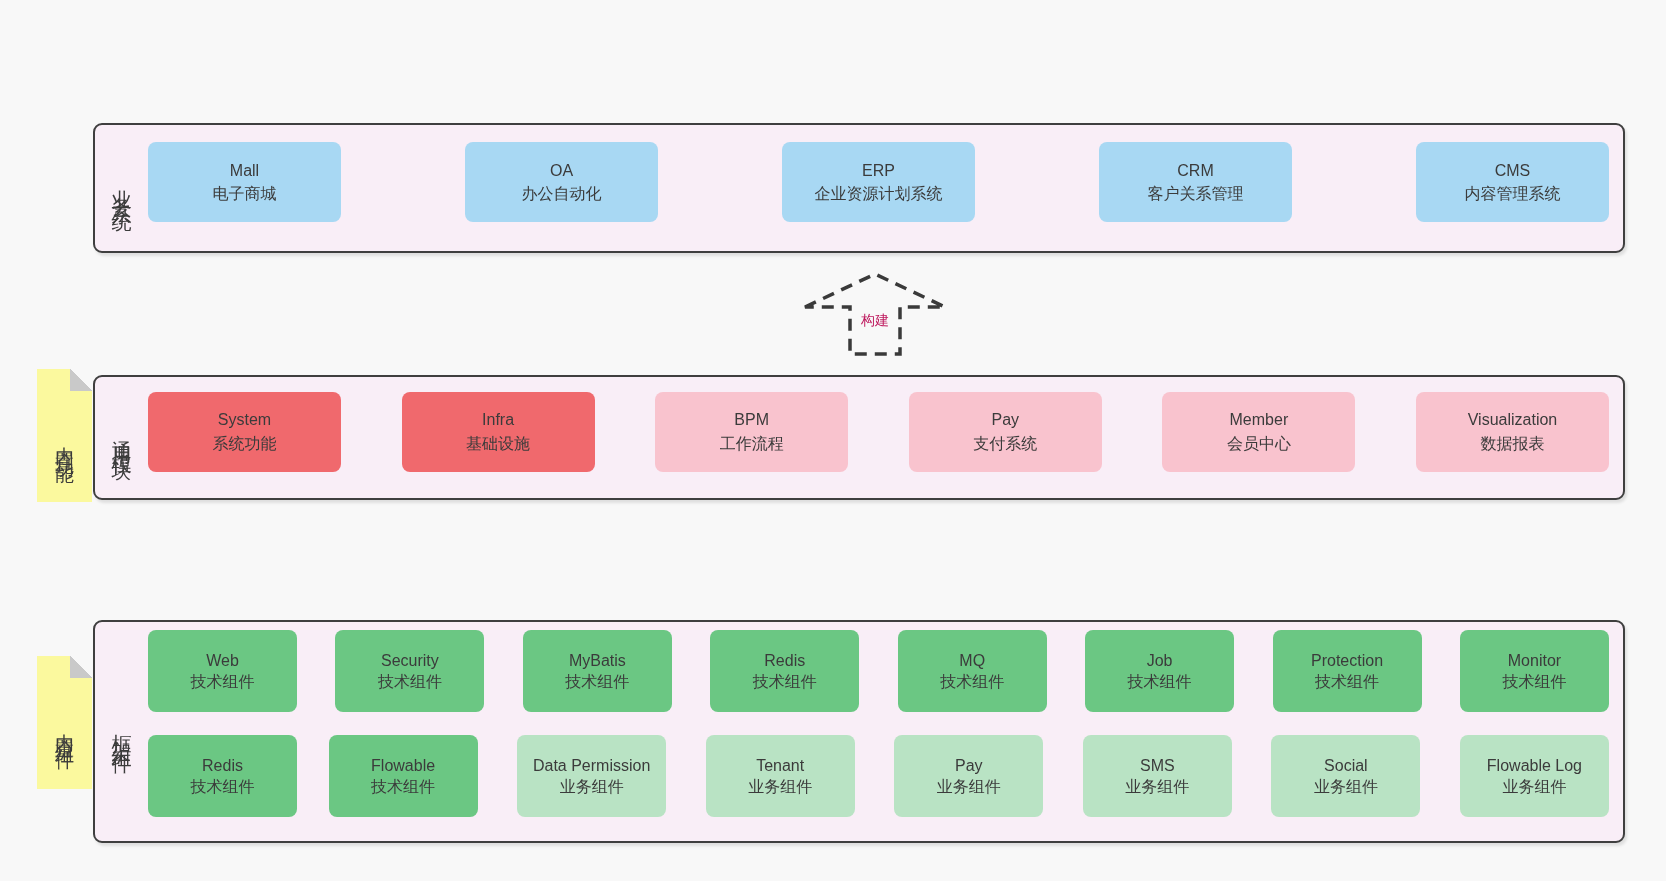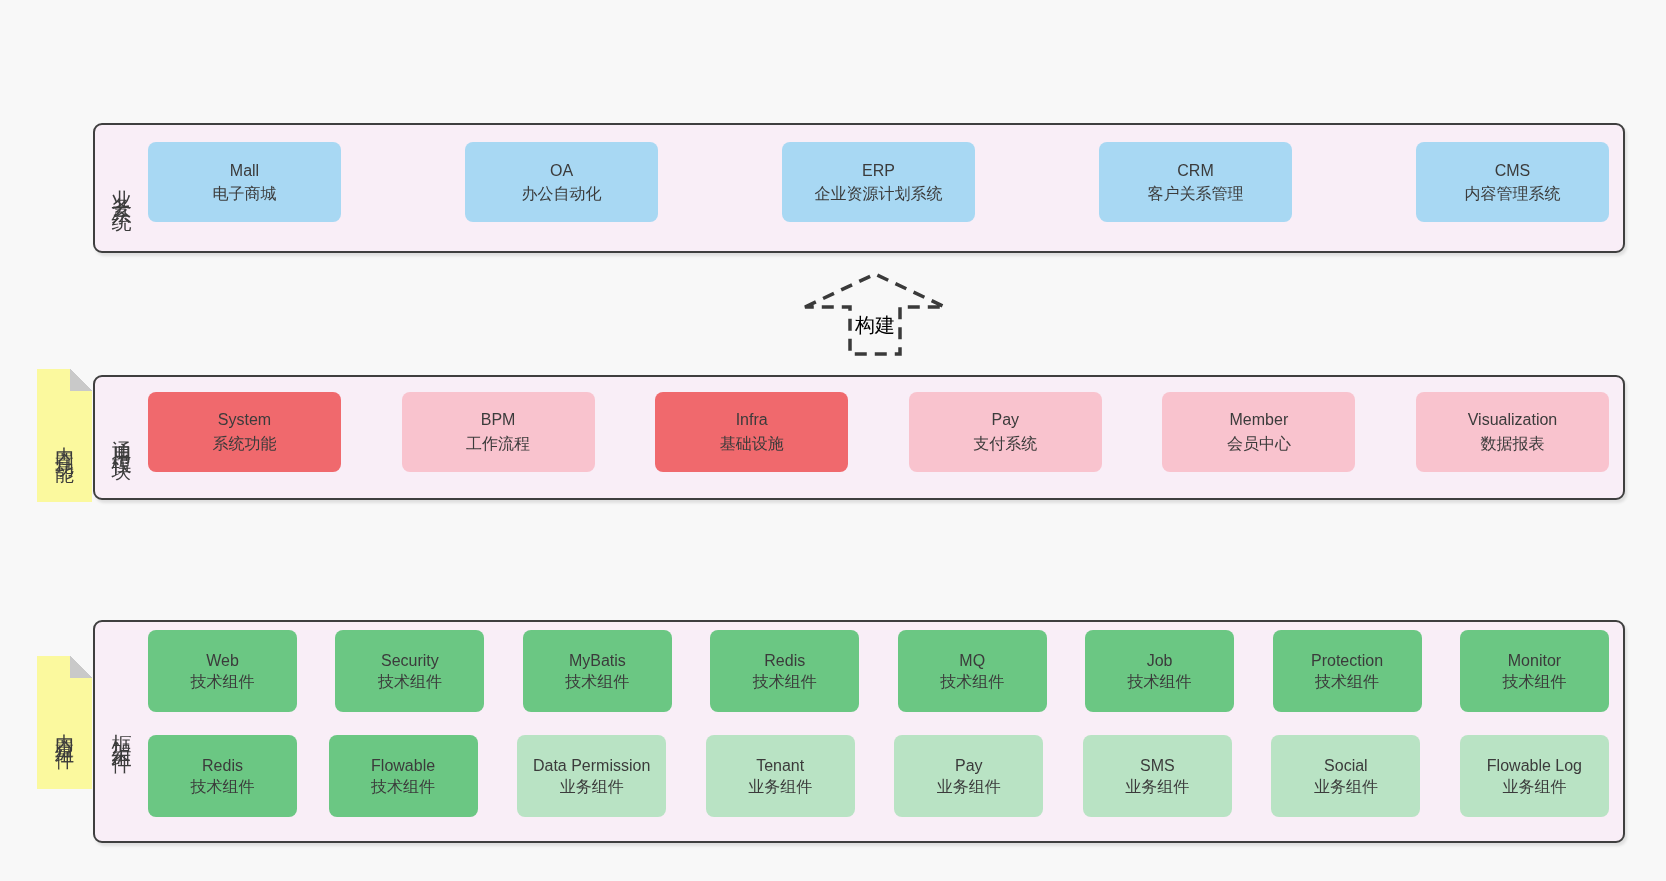--- a/index.html
+++ b/index.html
@@ -41,21 +41,21 @@
   .red{background:#f0696d;align-items:center;}
   .pink{background:#f9c3ce;}
   .green{background:#6bc783;}
   .lightgreen{background:#b9e3c4;margin-left:8px;}
   .arrow{position:absolute;width:146px;height:84px;}
   #arrow-build{left:802px;top:272px;}
   #arrow-implement{left:820px;top:514px;}
   .arrow svg{position:absolute;left:0;top:0;}
   .arrow-label{
     position:absolute;left:50%;top:40px;transform:translateX(-50%);
-    font-size:20px;color:#000000;background:#f8f8f8;padding:0 2px;white-space:nowrap;
+    font-size:14px;color:#be185d;background:#f8f8f8;padding:0 2px;white-space:nowrap;
   }
   .note{
     position:absolute;left:37px;width:55px;background:#fbf99e;
     clip-path:polygon(0 0, calc(100% - 22px) 0, 100% 22px, 100% 100%, 0 100%);
     display:flex;align-items:center;justify-content:center;
   }
   #note-features{top:369px;height:133px;}
   #note-components{top:656px;height:133px;}
   .note-fold{
     position:absolute;top:0;right:0;width:22px;height:22px;
@@ -109,27 +109,27 @@
   </div>
   <div class="note-fold" style="left:70px;top:369px;"></div>
 
   <div class="layer" id="layer-modules">
     <div class="v-label">通用模块</div>
     <div class="boxes">
       <div class="box w6 red">
         <span>System</span>
         <span>系统功能</span>
       </div>
-      <div class="box w6 pink">
-        <span>BPM</span>
-        <span>工作流程</span>
-      </div>
       <div class="box w6 red">
         <span>Infra</span>
         <span>基础设施</span>
+      </div>
+      <div class="box w6 pink">
+        <span>BPM</span>
+        <span>工作流程</span>
       </div>
       <div class="box w6 pink">
         <span>Pay</span>
         <span>支付系统</span>
       </div>
       <div class="box w6 pink">
         <span>Member</span>
         <span>会员中心</span>
       </div>
       <div class="box w6 pink">

